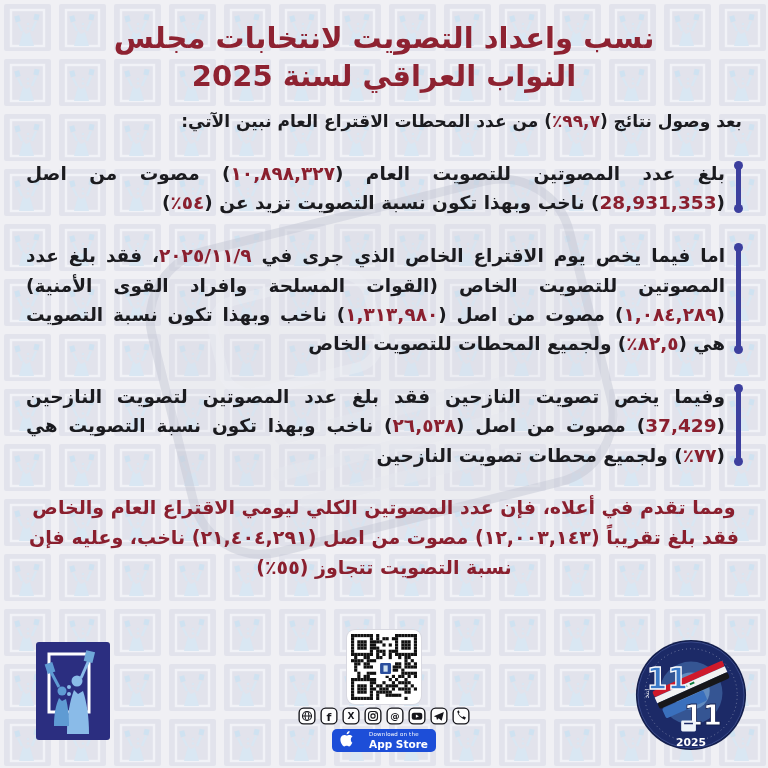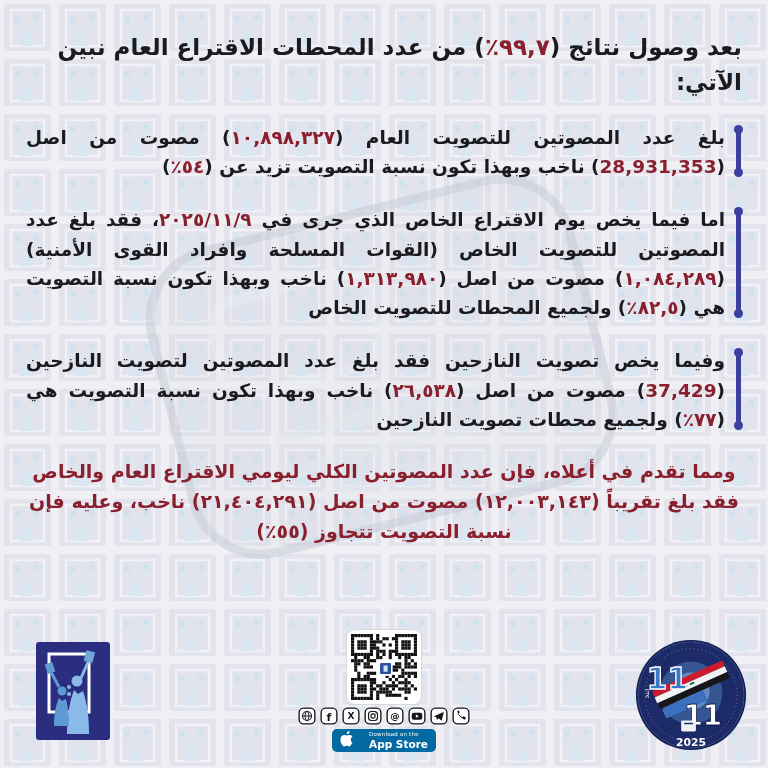--- a/index.html
+++ b/index.html
@@ -3,21 +3,21 @@
 <meta charset="utf-8">
 <style>
   html,body{margin:0;padding:0;background:#e8e8ee;}
   .page{position:relative;width:768px;height:768px;overflow:hidden;background:#f0f0f4;
         direction:rtl;font-family:"DejaVu Sans","Liberation Sans",sans-serif;}
   .bg-pattern{position:absolute;inset:0;z-index:0;}
   .watermark{position:absolute;left:80px;top:170px;z-index:1;opacity:.5;}
   .content{position:absolute;inset:0;z-index:2;padding:16px 26px 0;}
   h1.title{margin:4px auto 0;max-width:560px;text-align:center;color:#8e2231;
            font-size:29px;font-weight:bold;line-height:1.3;}
-  .intro{margin-top:14px;font-size:23px;font-weight:bold;line-height:1.5;color:#17171b;}
+  .intro{margin-top:14px;font-size:17px;font-weight:bold;line-height:1.5;color:#17171b;}
   .para{position:relative;margin-top:24px;padding-right:17px;font-size:18.5px;
         font-weight:bold;line-height:1.58;text-align:justify;color:#1b1b1f;}
   .bracket{position:absolute;right:1px;top:6px;bottom:8px;width:5px;background:#3c3f9e;border-radius:3px;}
   .bracket::before,.bracket::after{content:'';position:absolute;right:-2px;width:9px;height:9px;
         border-radius:50%;background:#3c3f9e;}
   .bracket::before{top:-4px;}
   .bracket::after{bottom:-4px;}
   .summary{margin-top:22px;font-size:19px;font-weight:bold;line-height:1.58;
            text-align:center;color:#8a1f2e;}
   .seg-dark{color:#1b1b1f;}
@@ -25,21 +25,21 @@
   
   .ihec-logo{position:absolute;left:36px;top:642px;z-index:3;}
   .footer-center{position:absolute;left:50%;top:630px;transform:translateX(-50%);
                  width:340px;text-align:center;z-index:3;}
   .qr-box{width:74px;height:74px;margin:0 auto;background:#fff;border-radius:8px;
           padding:4px;box-sizing:border-box;box-shadow:0 0 0 1px #d8d8e0;}
   .qr-caption{margin-top:3px;font-size:8px;font-weight:bold;color:#2a2a33;white-space:nowrap;}
   .social-row{display:flex;direction:ltr;justify-content:center;gap:4px;margin-top:3px;}
   .sicon{width:18px;height:18px;display:inline-block;}
   .badges{display:flex;direction:ltr;justify-content:center;gap:8px;margin-top:4px;}
-  .badge{height:23px;background:#0369a1;color:#fff;border-radius:5px;display:flex;
+  .badge{height:23px;background:#1d4ed8;color:#fff;border-radius:5px;display:flex;
          align-items:center;gap:16px;padding:0 8px;direction:ltr;}
   .badge-text{display:flex;flex-direction:column;align-items:flex-start;line-height:1;}
   .badge-tag{font-size:5.5px;letter-spacing:.2px;}
   .badge-name{font-size:10.5px;font-weight:bold;margin-top:1px;}
   .seal{position:absolute;right:18px;top:636px;width:118px;height:118px;z-index:3;}
   svg text{font-family:"DejaVu Sans","Liberation Sans",sans-serif;}
 </style>
 </head>
 <body>
 
@@ -63,20 +63,21 @@
 
   <svg class="watermark" width="620" height="420" viewBox="0 0 620 420" aria-hidden="true">
     <g transform="rotate(-14 310 210)">
       <rect x="90" y="40" width="430" height="310" rx="70" fill="#d7dae3" fill-opacity=".35" stroke="#c6c9d6" stroke-width="9"></rect>
       <rect x="150" y="95" width="160" height="95" rx="28" fill="none" stroke="#e9ebf1" stroke-width="10"></rect>
       <path d="M190 240h230M180 275h240M200 308h195" stroke="#e3e5ec" stroke-width="13" stroke-linecap="round" fill="none"></path>
     </g>
   </svg>
 
   <div class="content">
+    <h1 class="title">نسب واعداد التصويت لانتخابات مجلس النواب العراقي لسنة 2025</h1>
 
     <div class="intro"><span class="seg-dark">بعد وصول نتائج (</span><span class="seg-red">٩٩,٧٪</span><span class="seg-dark">) من عدد المحطات الاقتراع العام نبين الآتي:</span></div>
 
     <section class="para">
       <span class="bracket"></span>
       <span><span class="seg-dark">بلغ عدد المصوتين للتصويت العام (</span><span class="seg-red">١٠,٨٩٨,٣٢٧</span><span class="seg-dark">) مصوت من اصل (</span><span class="seg-red">28,931,353</span><span class="seg-dark">) ناخب وبهذا تكون نسبة التصويت تزيد عن (</span><span class="seg-red">٥٤٪</span><span class="seg-dark">)</span></span>
     </section>
 
     <section class="para">
       <span class="bracket"></span>

